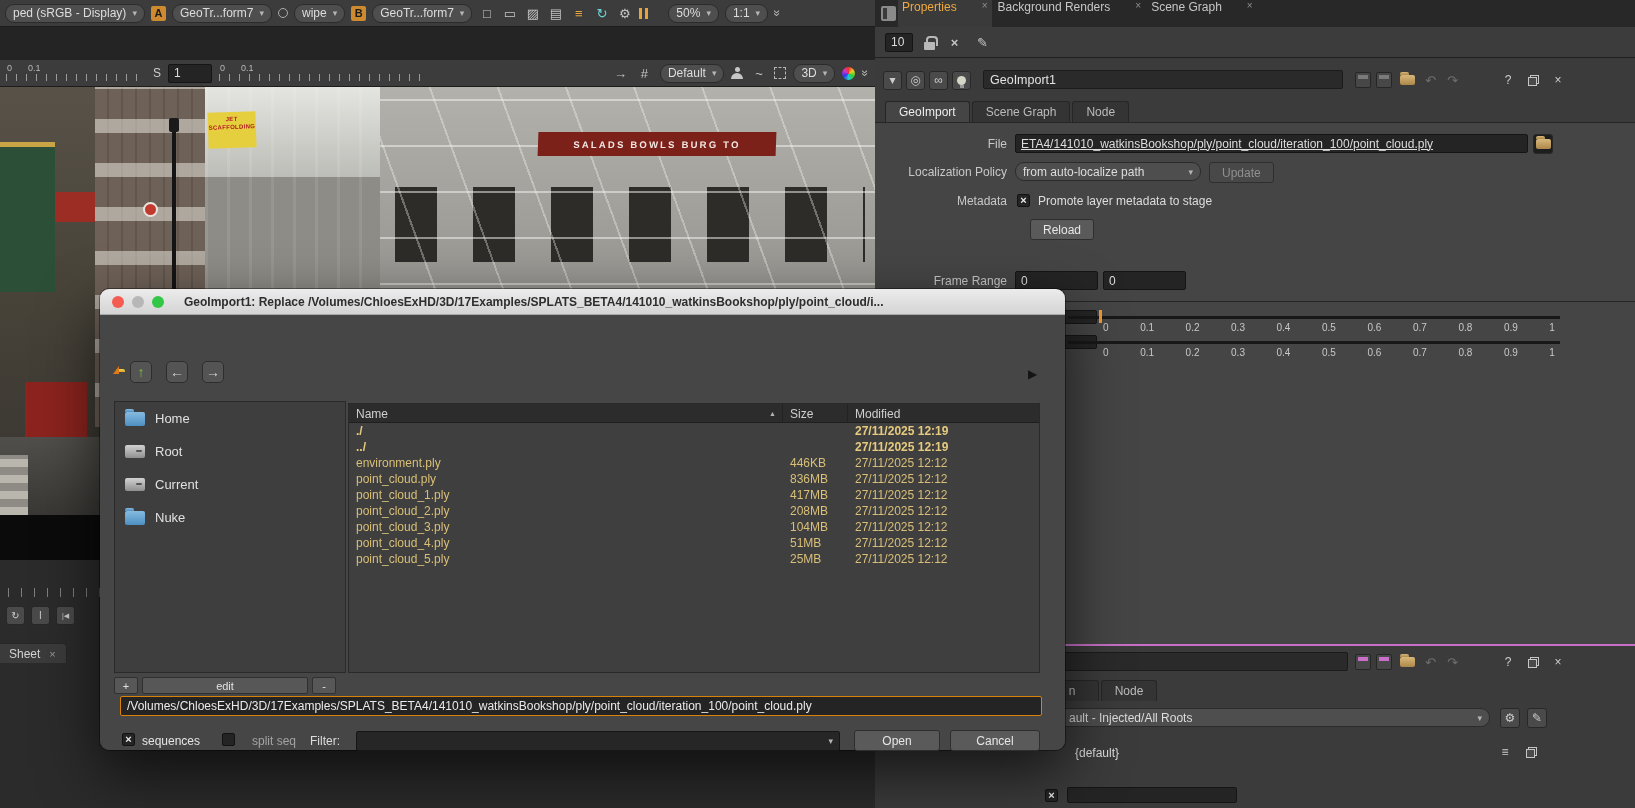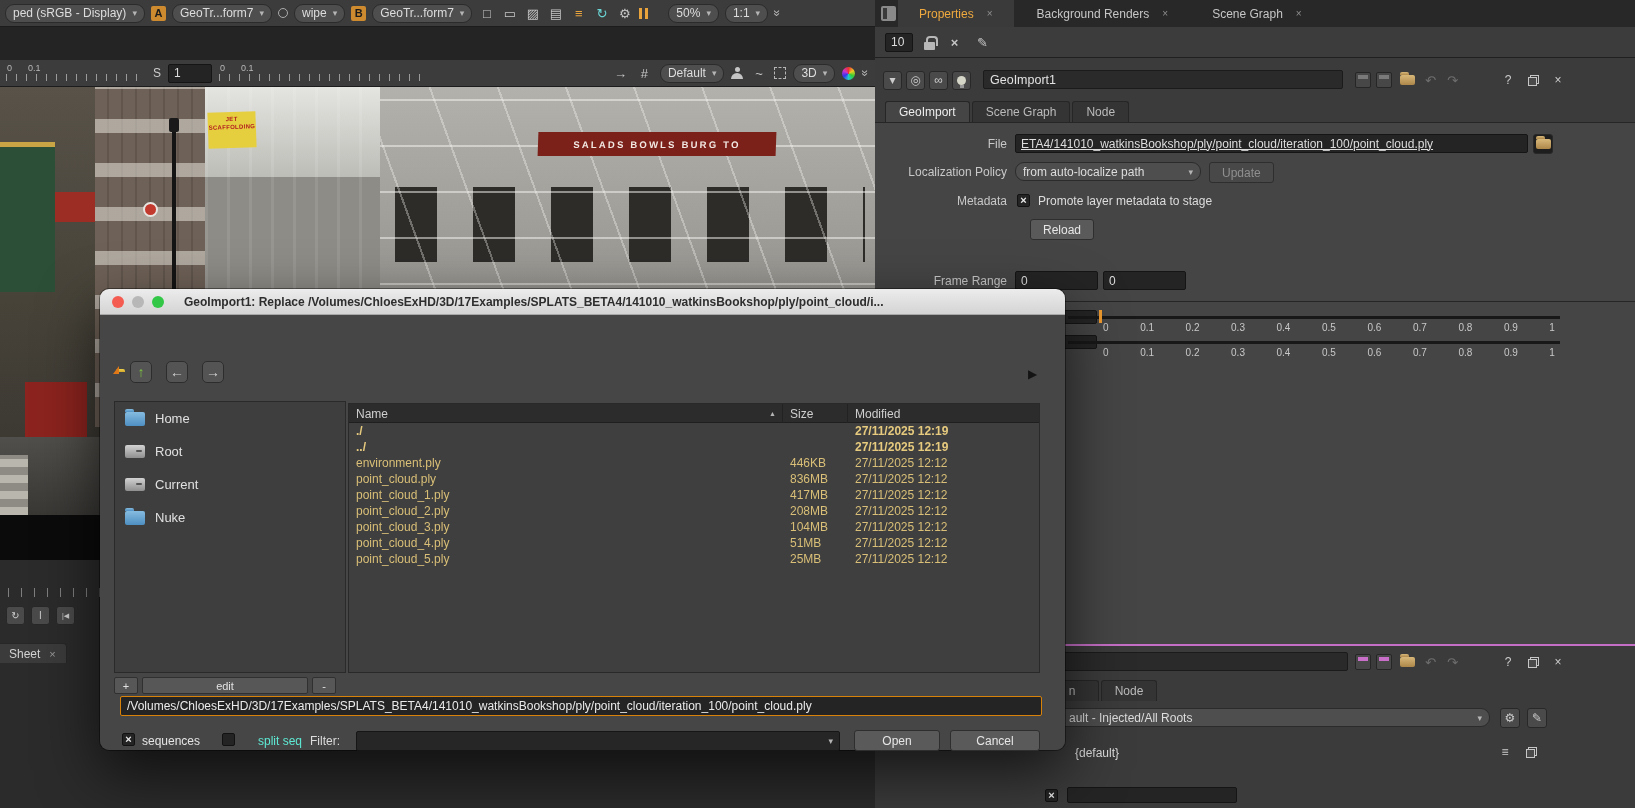--- a/index.html
+++ b/index.html
@@ -105,21 +105,21 @@
 .tkrow{position:absolute;left:8px;top:28px;width:132px;height:9px;background:repeating-linear-gradient(90deg,#7e7e7e 0 1px,transparent 1px 13px)}
 .transport{position:absolute;left:6px;top:46px;display:flex;gap:6px}
 .transport .ibtn{width:19px;height:19px;font-size:10px}
 .sheet-tab{position:absolute;left:-12px;top:83px;height:20px;display:inline-flex;align-items:center;gap:9px;
   background:#3b3b3b;border:1px solid #272727;border-bottom:none;border-radius:4px 4px 0 0;padding:0 10px 0 20px;color:#d2d2d2}
 .sheet-tab .x{color:#9a9a9a;font-size:11px}
 
 
 .rp{position:absolute;left:875px;top:0;width:760px;height:808px;background:#333333}
 .rp-tabs{position:absolute;left:0;top:0;width:760px;height:27px;background:#282828;display:flex;align-items:center;gap:2px;padding:0 6px}
-.rtab{display:inline-flex;align-items:center;gap:13px;height:27px;padding:0 21px;color:#c6c6c6}
+.rtab{display:inline-flex;align-items:flex-start;gap:25px;height:27px;padding:0 4px;color:#c6c6c6}
 .rtab.active{background:#3a3a3a;color:#efa93f}
 .rtab .x{color:#8f8f8f;font-size:10px}
 .rp-row2{position:absolute;left:0;top:27px;width:760px;height:31px;background:#3c3c3c;border-bottom:1px solid #202020;
   display:flex;align-items:center;gap:11px;padding:0 10px}
 .props{position:absolute;left:0;top:58px;width:760px;height:586px;background:#3b3b3b}
 .nhead{position:absolute;left:0;width:760px;height:24px;display:flex;align-items:center;gap:4px;padding:0 8px}
 .nhead .ibtn{width:19px;height:19px}
 .ntitle{position:absolute;height:19px;background:#2a2a2a;border:1px solid #1b1b1b;border-radius:2px;color:#e2e2e2;
   font:12.5px "Liberation Sans","DejaVu Sans",sans-serif;padding:0 6px}
 .icluster{position:absolute;display:flex;align-items:center;gap:5px}
@@ -543,21 +543,21 @@
             <span>27/11/2025 12:12</span>
           </div>
       </div>
 
       <input class="pathfield" value="/Volumes/ChloesExHD/3D/17Examples/SPLATS_BETA4/141010_watkinsBookshop/ply/point_cloud/iteration_100/point_cloud.ply" style="">
 
       <div class="drow">
         <span class="cb" style="position:absolute;left:22px;top:4px">×</span>
         <span style="position:absolute;left:42px;top:5px;color:#e5e5e5">sequences</span>
         <span class="cb" style="position:absolute;left:122px;top:4px"></span>
-        <span style="position:absolute;left:158px;top:5px;color:#5eead4">split seq</span>
+        <span style="position:absolute;left:152px;top:5px;color:#a3a3a3">split seq</span>
         <span style="position:absolute;left:210px;top:5px;color:#dcdcdc">Filter:</span>
         <div class="combo" style="left:256px;top:2px;width:484px">
           <span class="caret">▾</span>
         </div>
         <span class="btn" style="position:absolute;left:754px;top:1px;width:86px">Open</span>
         <span class="btn" style="position:absolute;left:850px;top:1px;width:90px">Cancel</span>
       </div>
     </div>
   </div>
 

